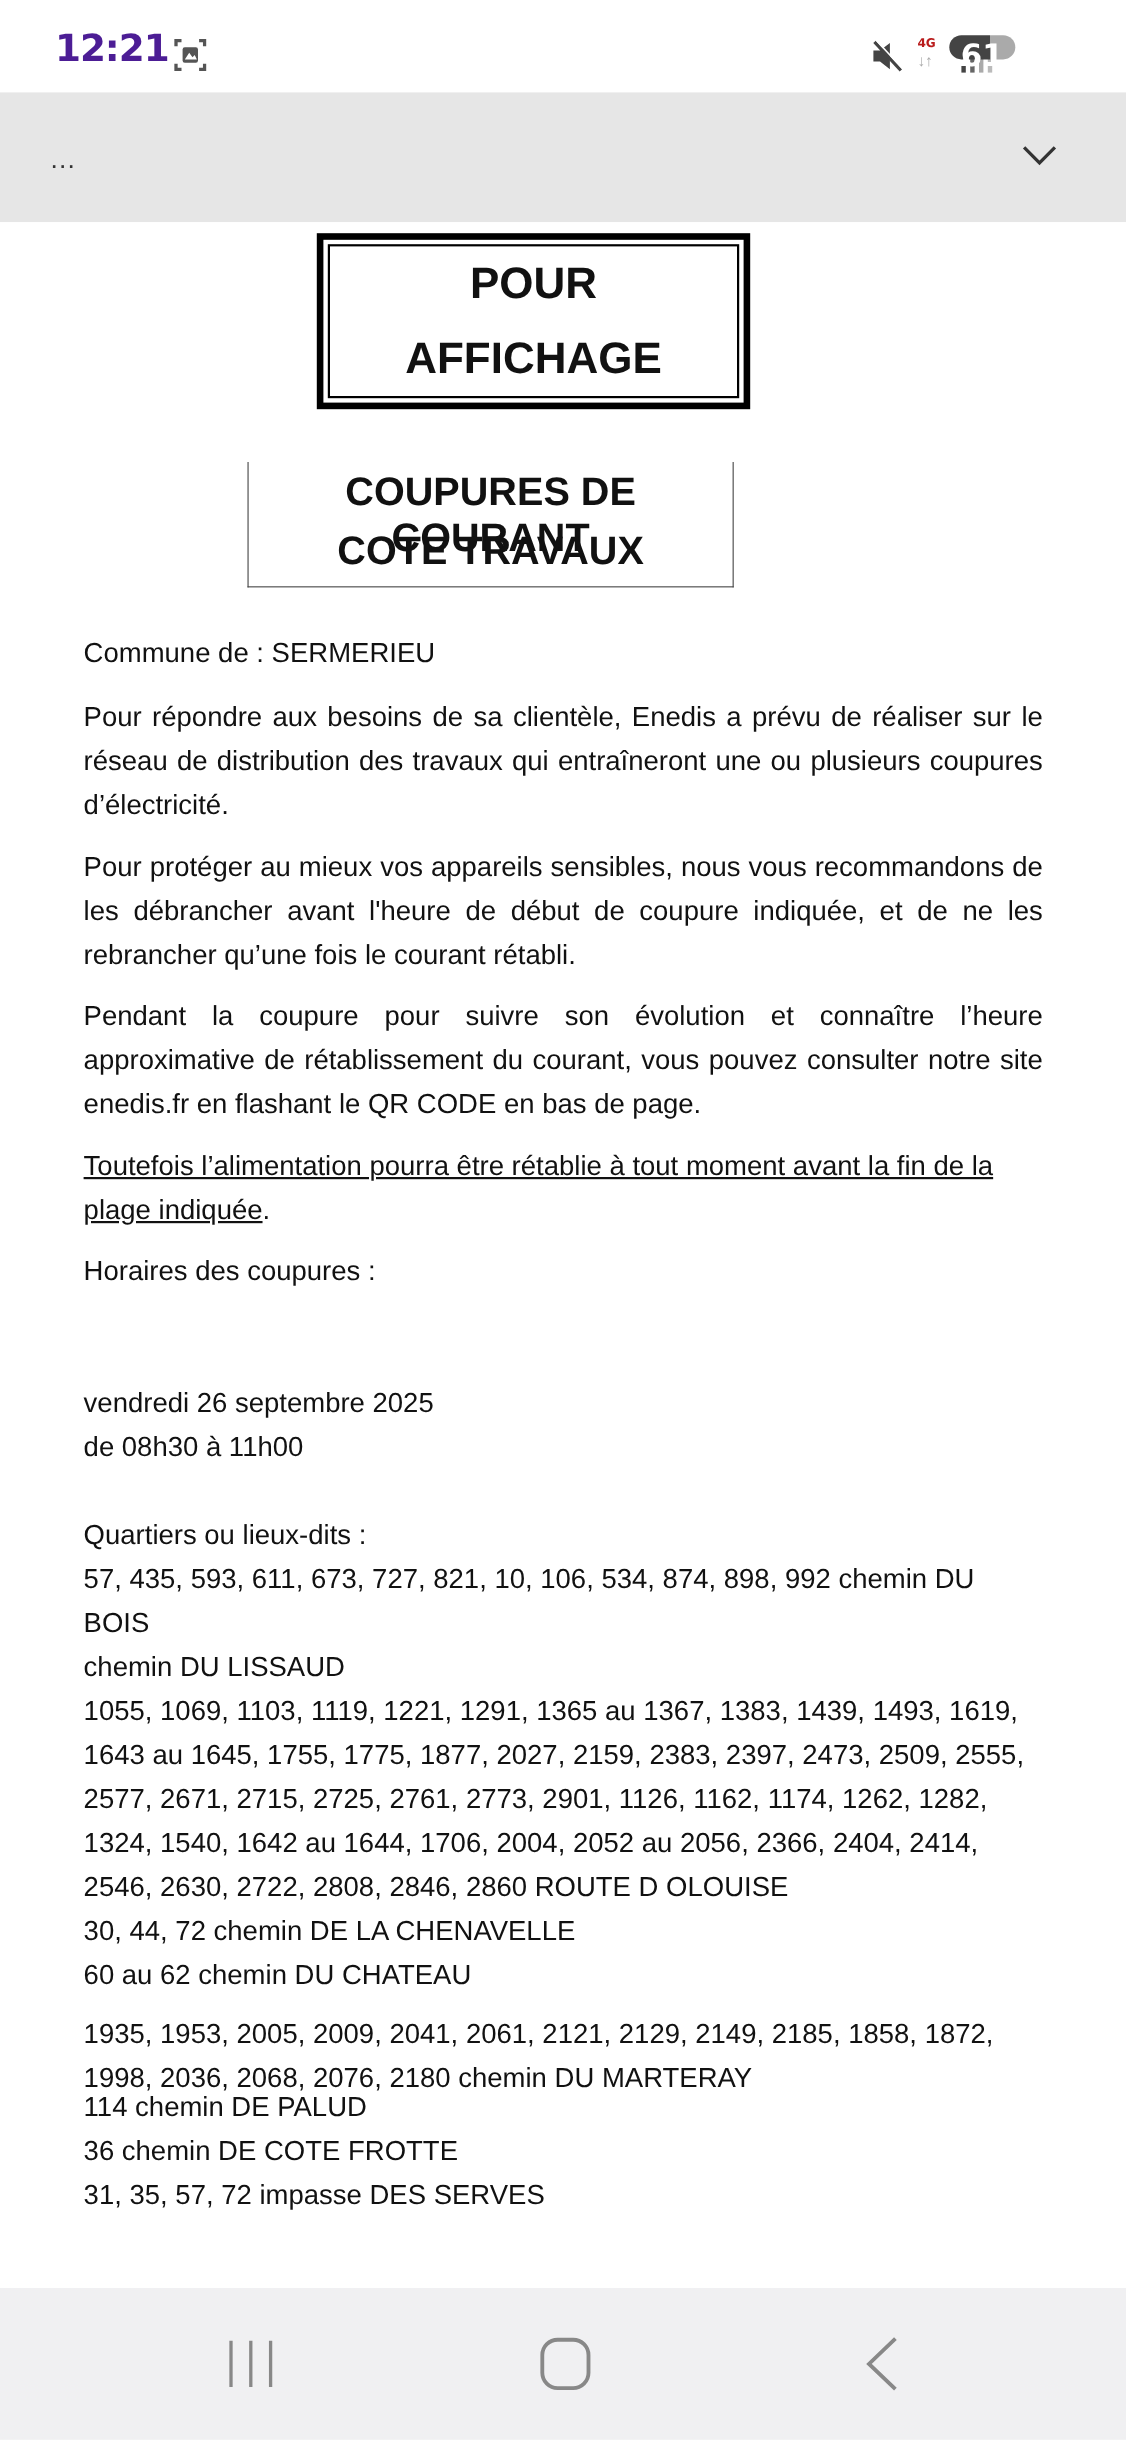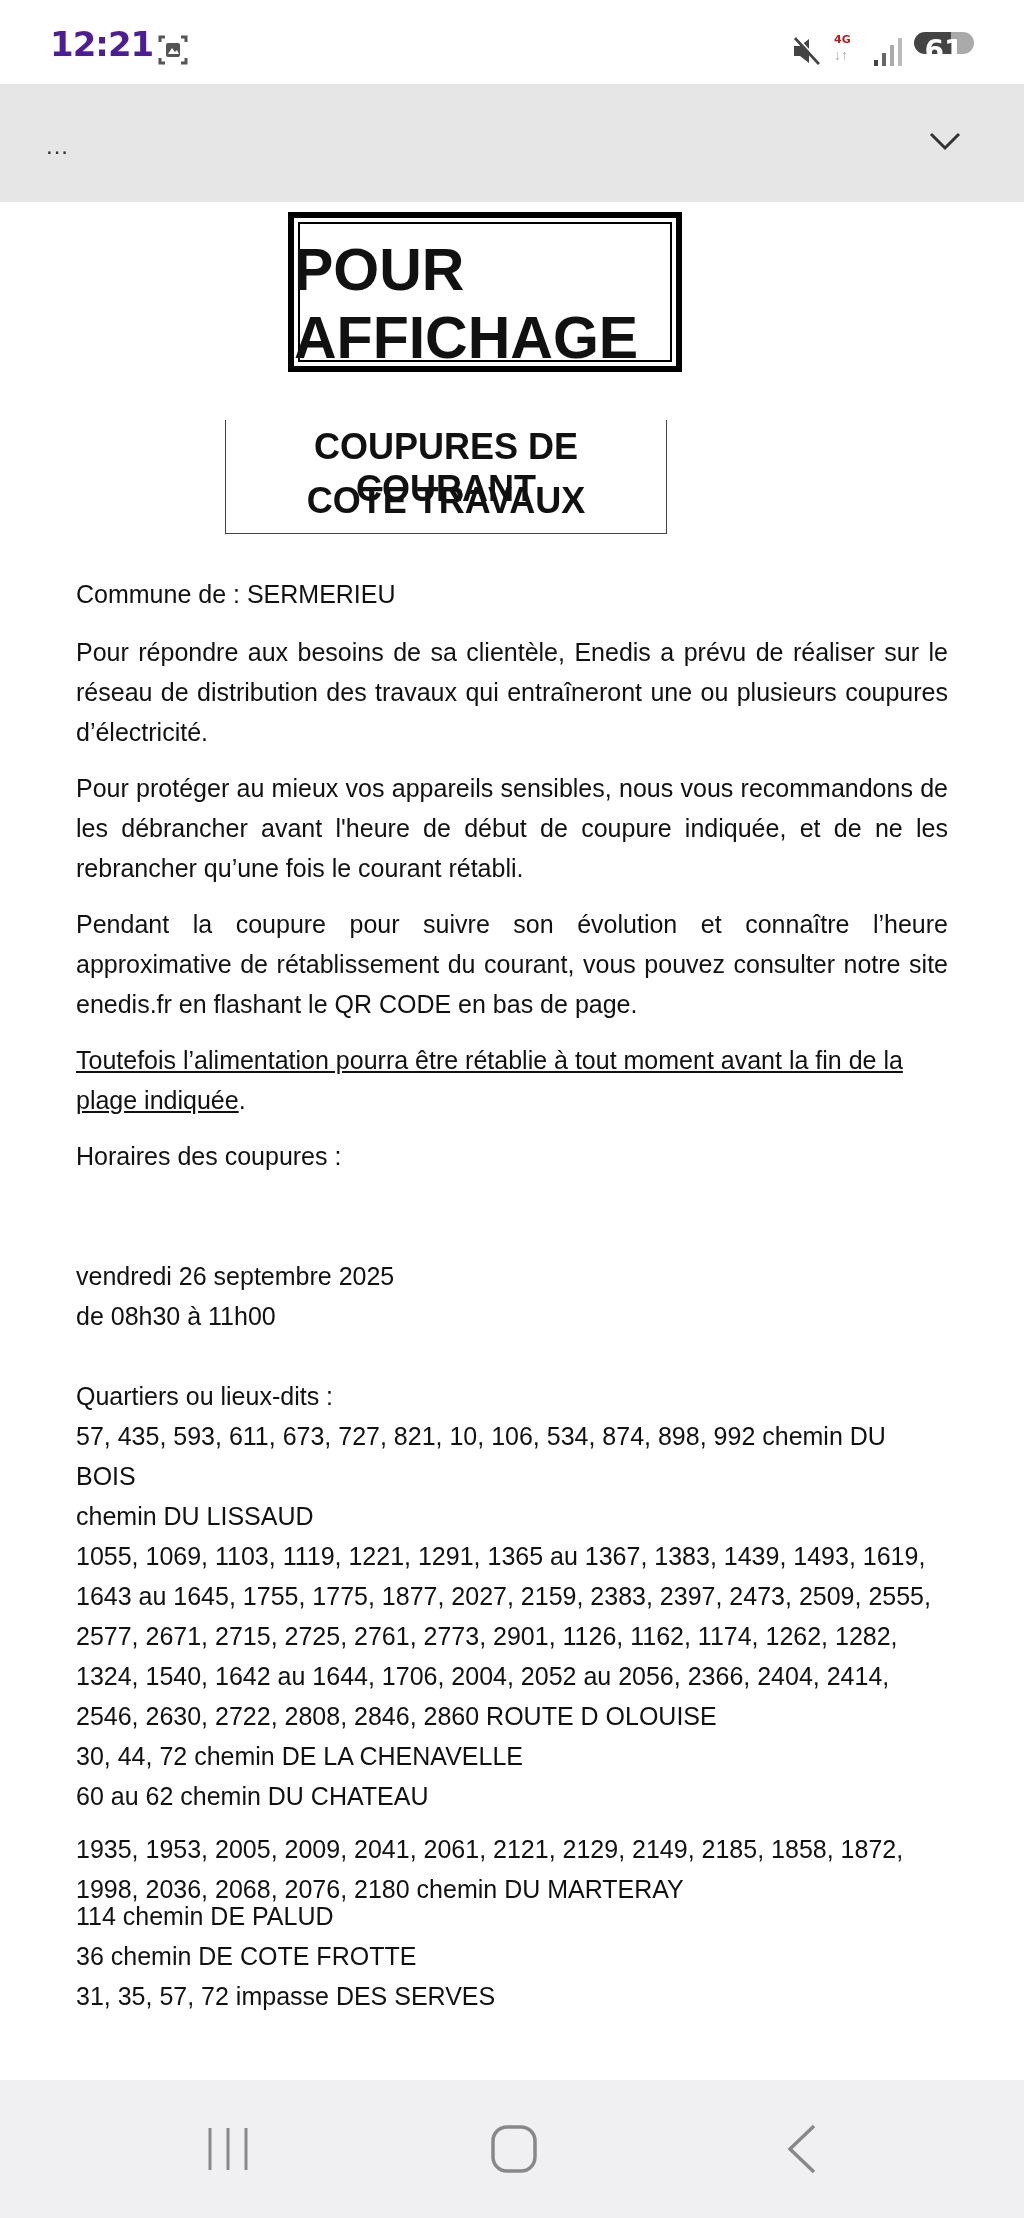--- a/index.html
+++ b/index.html
@@ -7,30 +7,30 @@
          font-family:"Liberation Sans", sans-serif; color:#111; }
   .statusbar { position:absolute; left:0; top:0; width:1024px; height:84px; background:#fff; }
   .time { position:absolute; left:50px; top:24px; font-size:34px; font-weight:bold; color:#4c1d95; letter-spacing:-1px;
           font-family:"DejaVu Sans", sans-serif; }
   .shot-icon { position:absolute; left:158px; top:34px; width:30px; height:32px; }
   .mute-icon { position:absolute; left:790px; top:34px; width:34px; height:34px; }
   .net-icon { position:absolute; left:834px; top:32px; width:28px; height:40px; }
   .net-label { font-size:11px; font-weight:bold; color:#b91c1c; display:block; line-height:16px; font-family:"DejaVu Sans", sans-serif;}
   .net-arrows { font-size:14px; color:#aaa; display:block; line-height:14px; }
   .signal-icon { position:absolute; left:872px; top:36px; width:32px; height:32px; }
-  .battery { position:absolute; left:914px; top:32px; width:60px; height:22px; border-radius:19px;
+  .battery { position:absolute; left:863px; top:32px; width:60px; height:22px; border-radius:19px;
              background:linear-gradient(90deg,#444 0,#444 62%,#aaa 62%,#aaa 100%); color:#fff;
              font-size:28px; font-weight:bold; text-align:center; line-height:38px; font-family:"DejaVu Sans", sans-serif; }
   .toolbar { position:absolute; left:0; top:84px; width:1024px; height:118px; background:#e6e6e6; }
   .more-btn { position:absolute; left:46px; top:132px; font-size:24px; color:#333; letter-spacing:1px; }
   .chevron-btn { position:absolute; left:928px; top:128px; width:34px; height:28px; }
   .doc { position:absolute; left:0; top:202px; width:1024px; height:1878px; background:#fff; }
   .box1 { position:absolute; left:288px; top:212px; width:394px; height:160px; border:6px solid #000; box-sizing:border-box; }
   .box1-inner { position:absolute; left:4px; top:4px; right:4px; bottom:4px; border:2px solid #000; }
-  .box1 .t { position:absolute; left:0; width:100%; text-align:left; font-size:59px; font-weight:bold; }
+  .box1 .t { position:absolute; left:0; width:100%; text-align:center; font-size:40px; font-weight:bold; }
   .box2 { position:absolute; left:225px; top:420px; width:442px; height:114px; border-left:1px solid #444; border-right:1px solid #444; border-bottom:1px solid #444; box-sizing:border-box; }
   .box2 .t { position:absolute; left:0; width:100%; text-align:center; font-size:36px; font-weight:bold; }
   .txt { position:absolute; left:76px; width:872px; font-size:25px; line-height:40px; color:#111; }
   .just { text-align:justify; }
   .u { text-decoration:underline; }
   .navbar { position:absolute; left:0; top:2080px; width:1024px; height:138px; background:#f0f0f2; }
   .nav-recent { position:absolute; left:206px; top:2126px; width:44px; height:46px; }
   .nav-home { position:absolute; left:490px; top:2124px; width:48px; height:50px; }
   .nav-back { position:absolute; left:784px; top:2124px; width:34px; height:50px; }
 </style>

